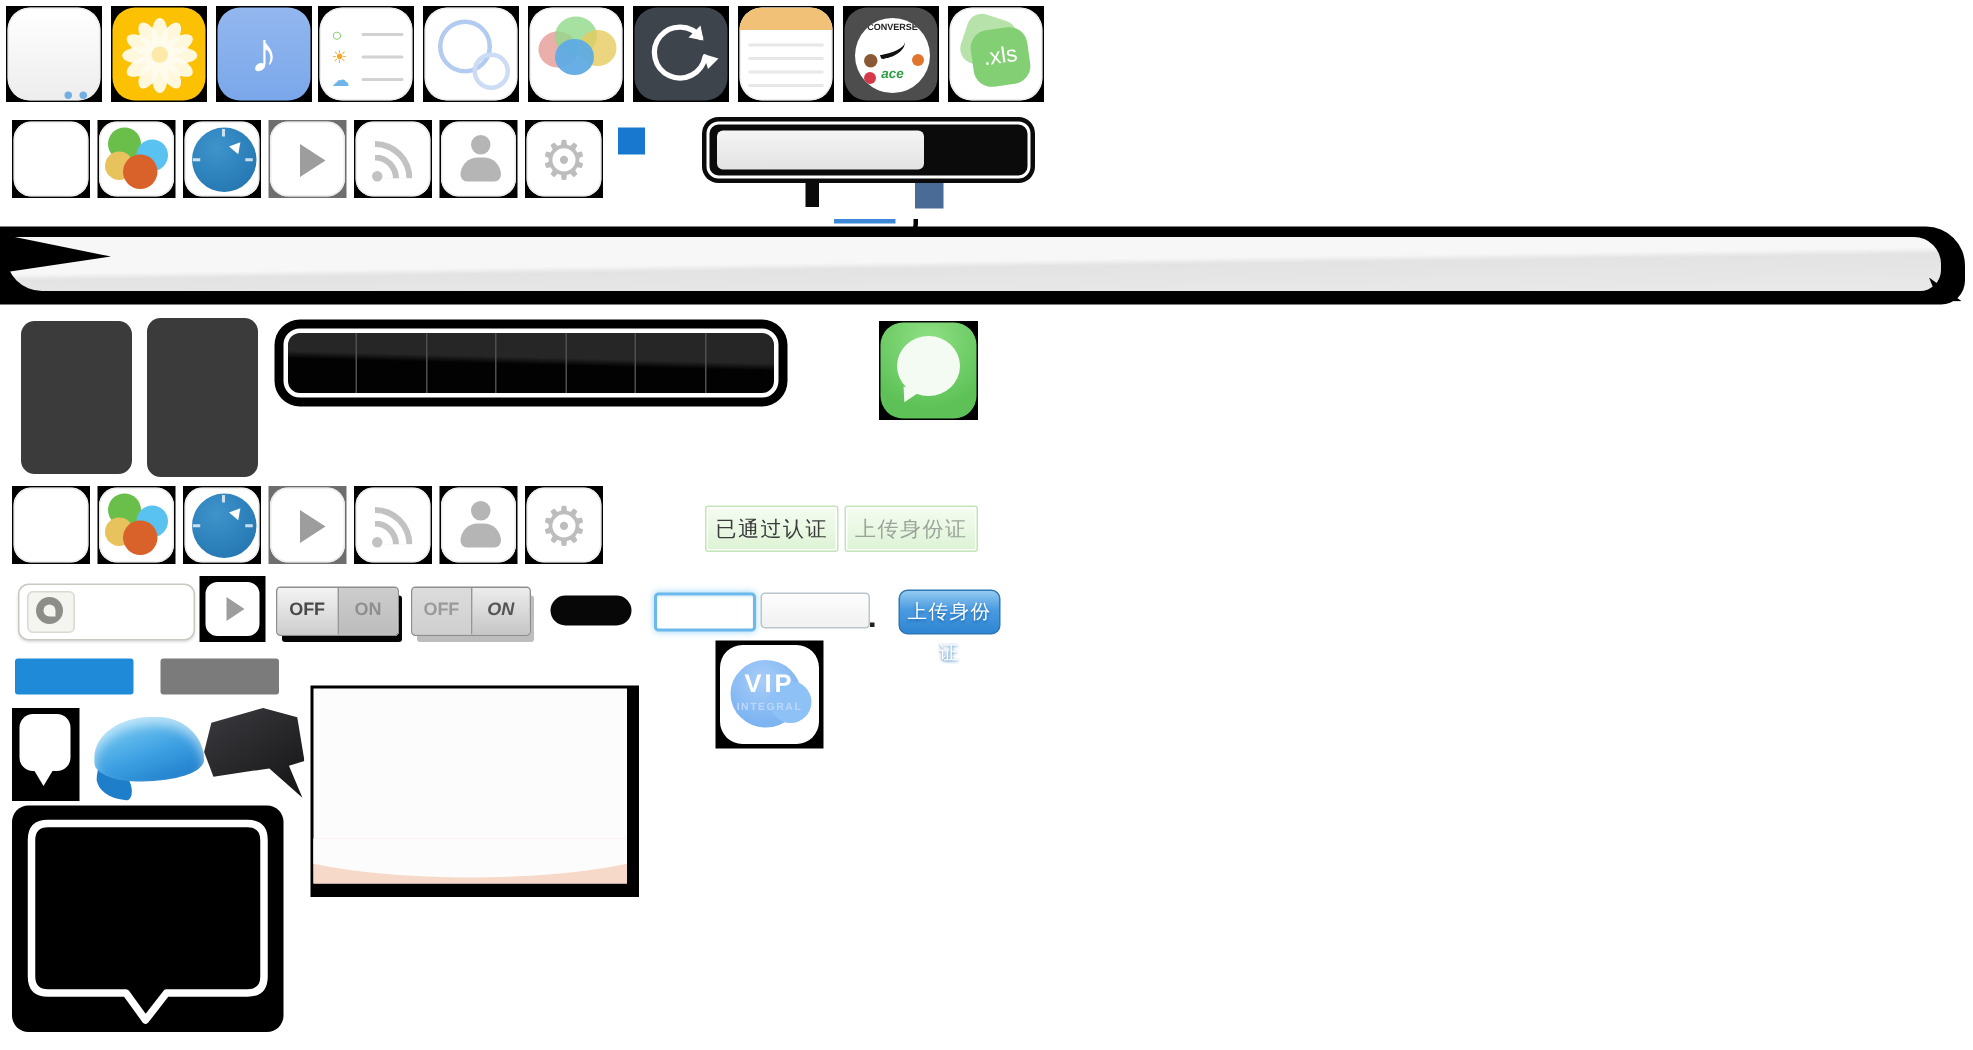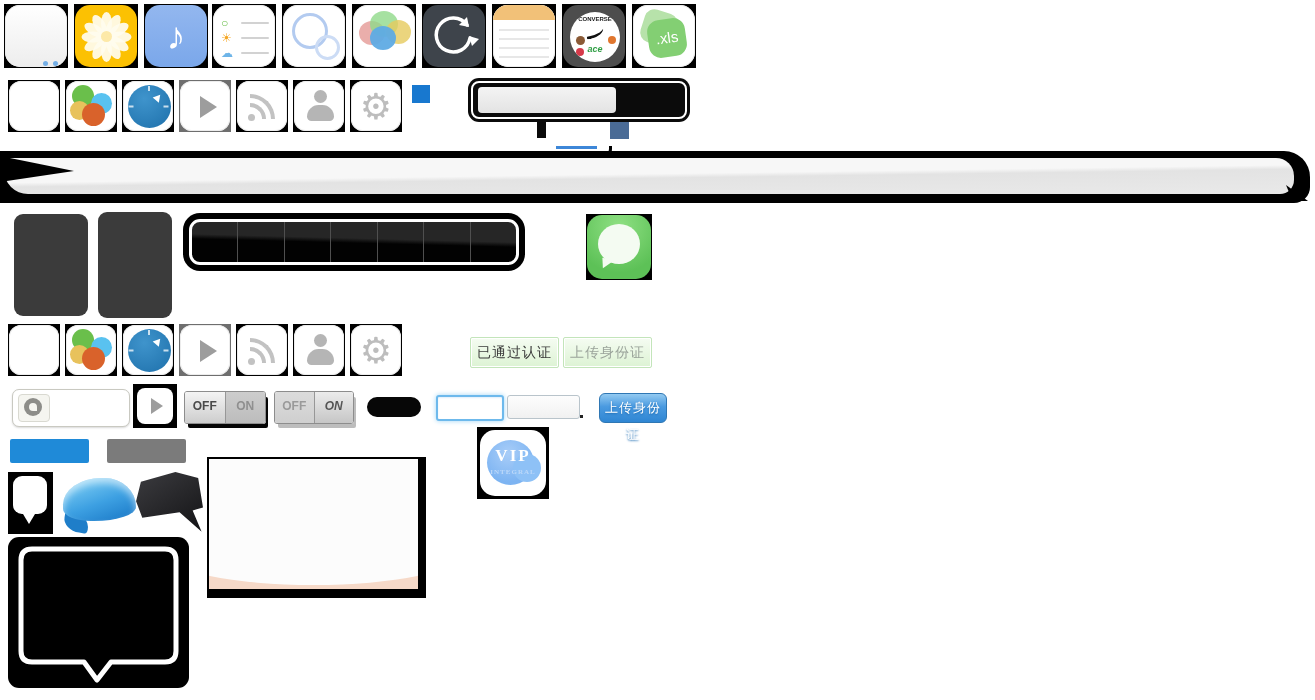--- a/index.html
+++ b/index.html
@@ -137,21 +137,21 @@
                border-radius:0 100% 15% 85% / 0 100% 25% 75%;transform:rotate(10deg);}
   .blackbub{left:134px;top:472px;width:69px;height:61px;background:linear-gradient(145deg,#3c3c40,#131315);
             clip-path:polygon(10% 16%,60% 0%,93% 10%,100% 58%,85% 63%,98% 98%,66% 66%,12% 75%,3% 48%);}
   
   .panel{left:207px;top:457px;width:209px;height:130px;background:#fcfcfc;border:solid #000;
          border-width:2px 8px 9px 2px;}
   .panelwave{position:absolute;left:0;right:0;bottom:0;height:30px;background:#f6d9c8;overflow:hidden;}
   .panelwave:before{content:"";position:absolute;left:-20%;top:-36px;width:140%;height:62px;border-radius:50%;
                     background:#fcfcfc;}
   
-  .viptile{left:477px;top:427px;width:72px;height:72px;background:#000;font-family:Liberation Serif, serif;}
+  .viptile{left:477px;top:427px;width:72px;height:72px;background:#000;}
   .vipsq{position:absolute;inset:3px;background:#fff;border-radius:15px;overflow:hidden;}
   .vipblob1{position:absolute;left:7px;top:10px;width:47px;height:45px;border-radius:50%;
             background:radial-gradient(circle at 45% 30%,#a8cdf8,#7db4f2 70%);}
   .vipblob2{position:absolute;left:33px;top:24px;width:28px;height:28px;border-radius:50%;background:#8ec1f6;}
   .viptext{position:absolute;left:0;width:66px;text-align:center;color:#fff;font-weight:bold;}
   
   .bigbub{left:8px;top:537px;width:181px;height:151px;background:#000;border-radius:11px;}
   
   .blktick{left:537px;top:122px;width:9px;height:16px;background:#0a0a0a;}
   .steelsq{left:610px;top:122px;width:19px;height:17px;background:#4a6b96;}

